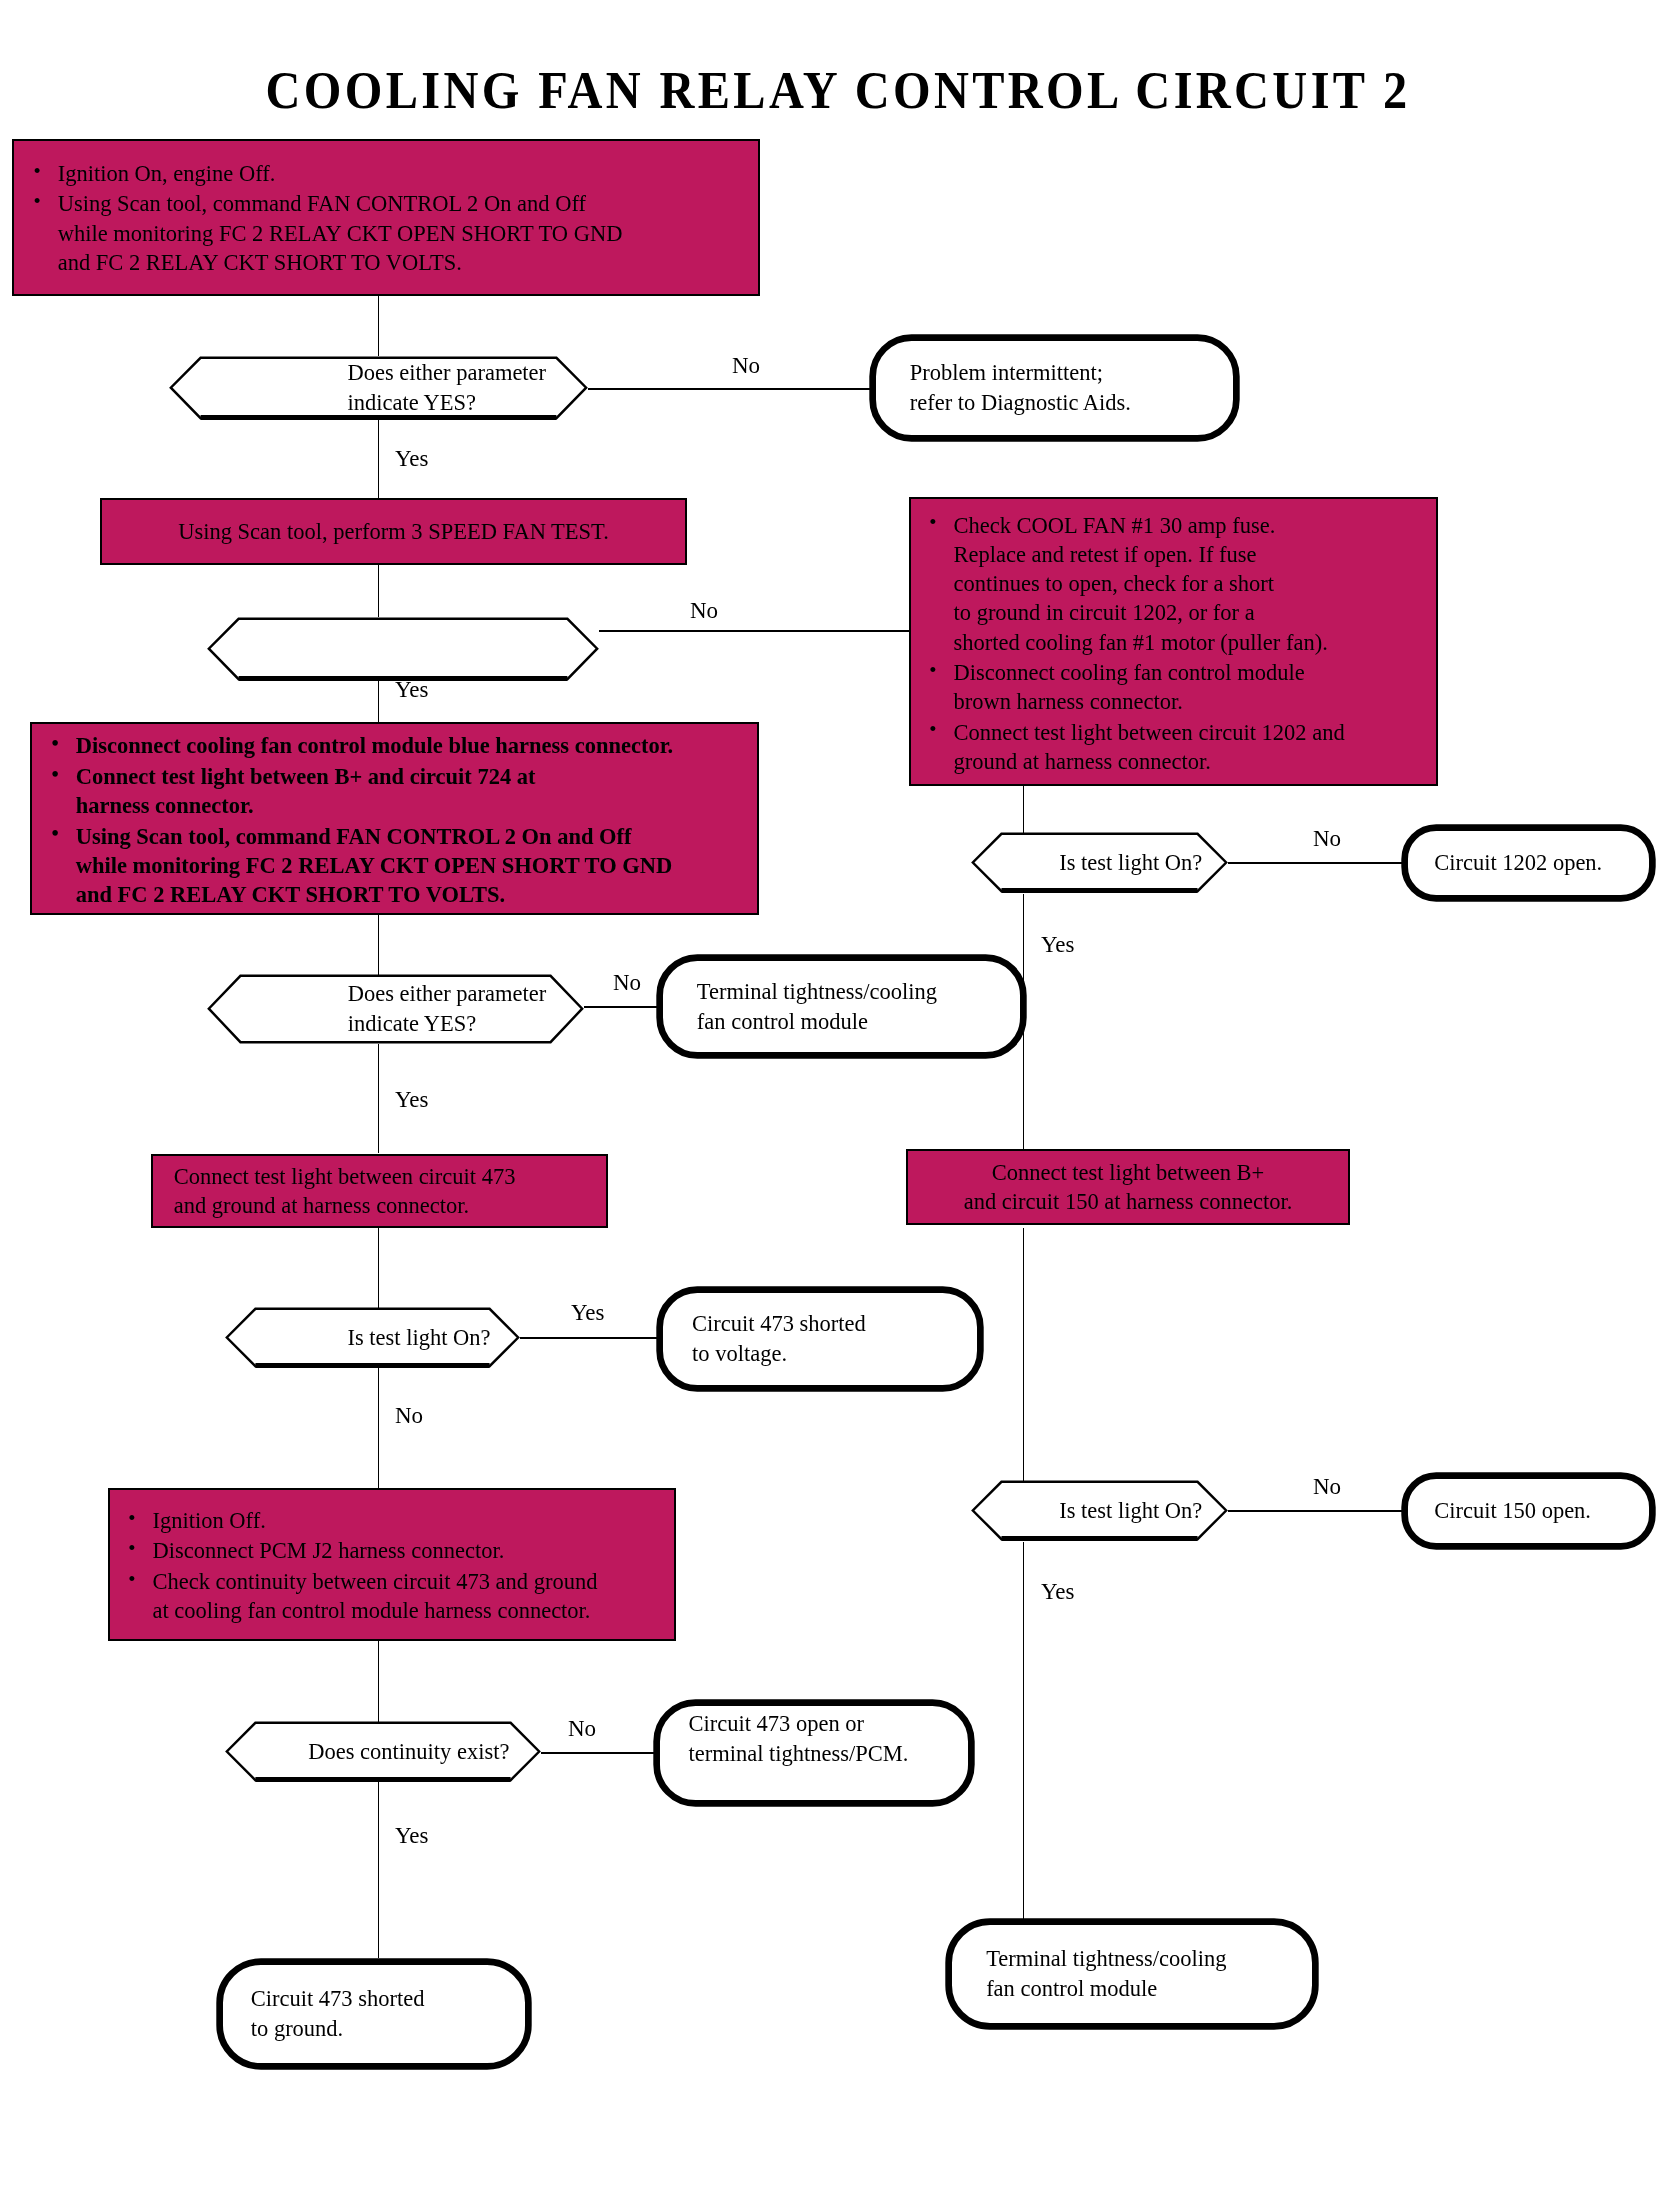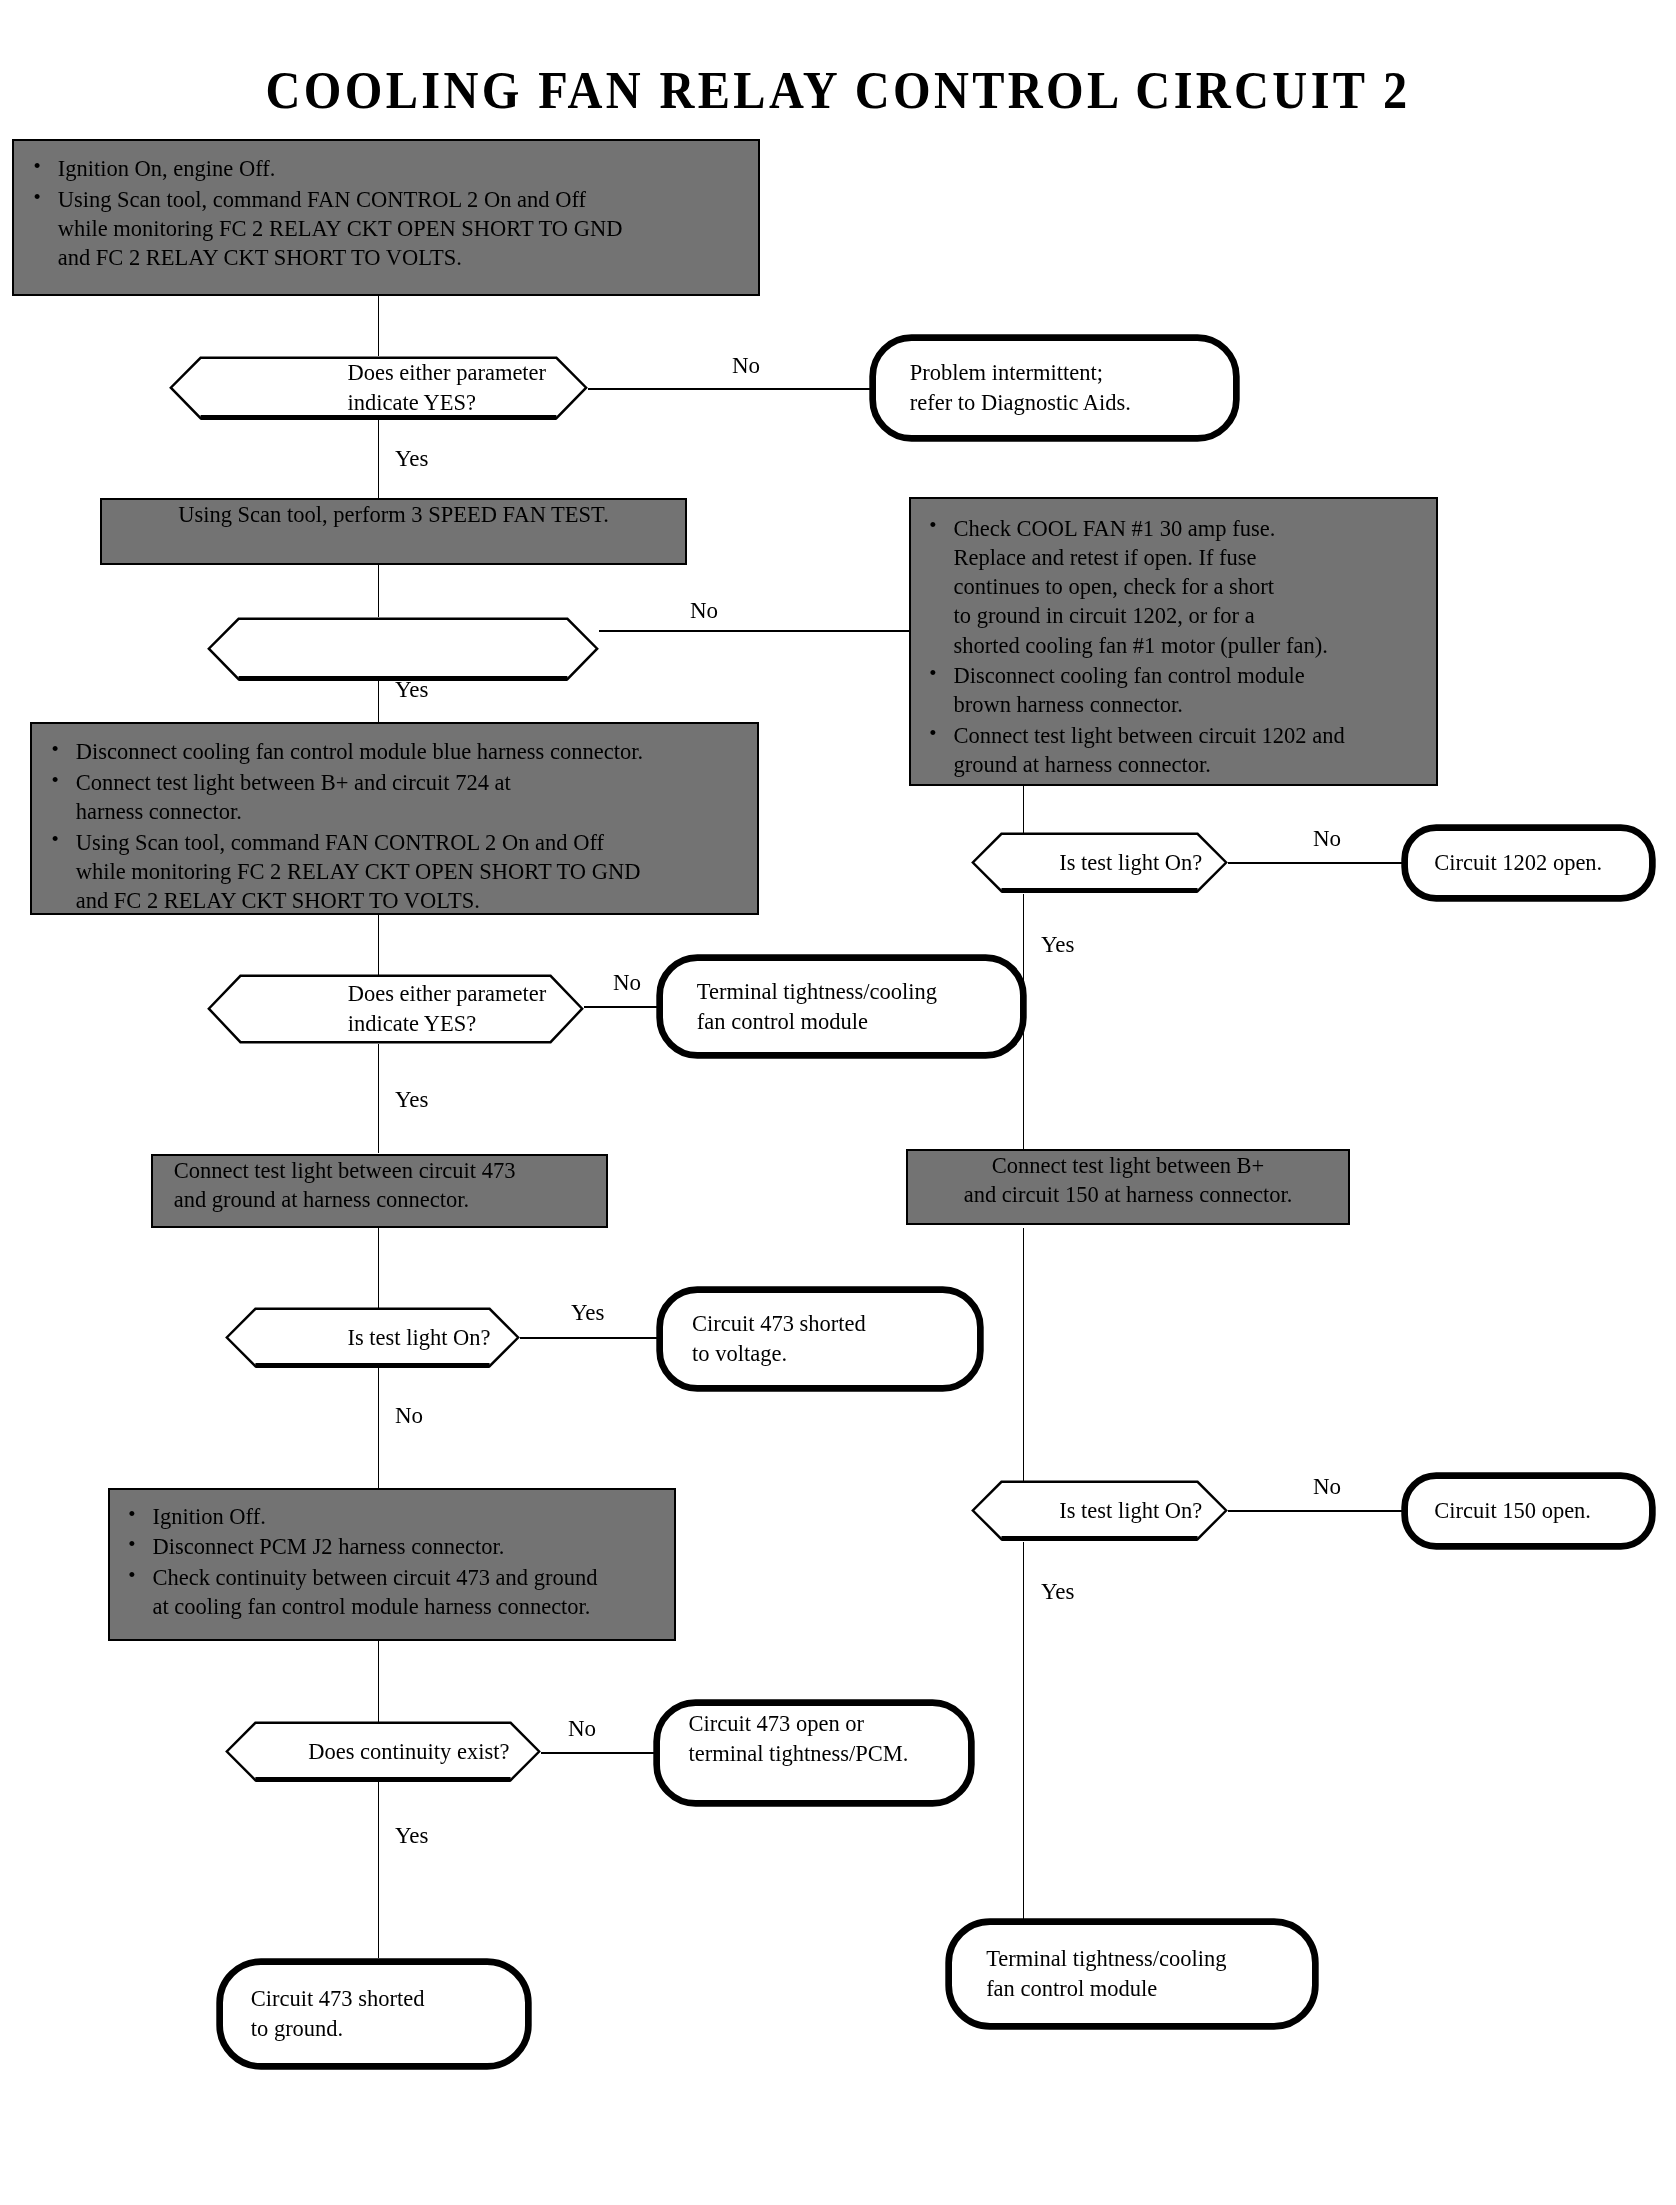--- a/index.html
+++ b/index.html
@@ -23,23 +23,23 @@
     transform:scaleX(0.93);
     white-space:nowrap;
   }
 
   
   .node{position:absolute;box-sizing:border-box;}
 
   
   .proc{
     border:2.4px solid #000;
-    background:#737373;
+    background:#be185d;
     display:flex;
-    align-items:flex-start;
+    align-items:center;
     box-sizing:border-box;
   }
   .proc.center{justify-content:center;text-align:center;}
   .proc .txt{font-size:22.5px;line-height:1.30;}
   .proc.center .txt{width:100%;}
 
   
   ul.bl{margin:0;padding:0;list-style:none;}
   ul.bl li{
     position:relative;
@@ -208,21 +208,21 @@
           <span>brown harness connector.</span>
         </li>
         <li>
           <span>Connect test light between circuit 1202 and</span><br>
           <span>ground at harness connector.</span>
         </li>
       </ul>
     </div>
   </div>
 
-  <div class="node proc" style="left:30px;top:722px;width:729px;height:193px;padding:13.4px 11px 8.5px 9.7px;">
+  <div class="node proc" style="left:30px;top:722px;width:729px;height:193px;padding:13.4px 11px 8.5px 9.7px;font-weight:bold;">
     <div class="txt" style="width:100%;">
       <ul class="bl">
         <li><span>Disconnect cooling fan control module blue harness connector.</span></li>
         <li>
           <span>Connect test light between B+ and circuit 724 at</span><br>
           <span>harness connector.</span>
         </li>
         <li>
           <span>Using Scan tool, command  FAN CONTROL 2 On and Off</span><br>
           <span>while monitoring FC 2 RELAY CKT OPEN SHORT TO GND</span><br>

